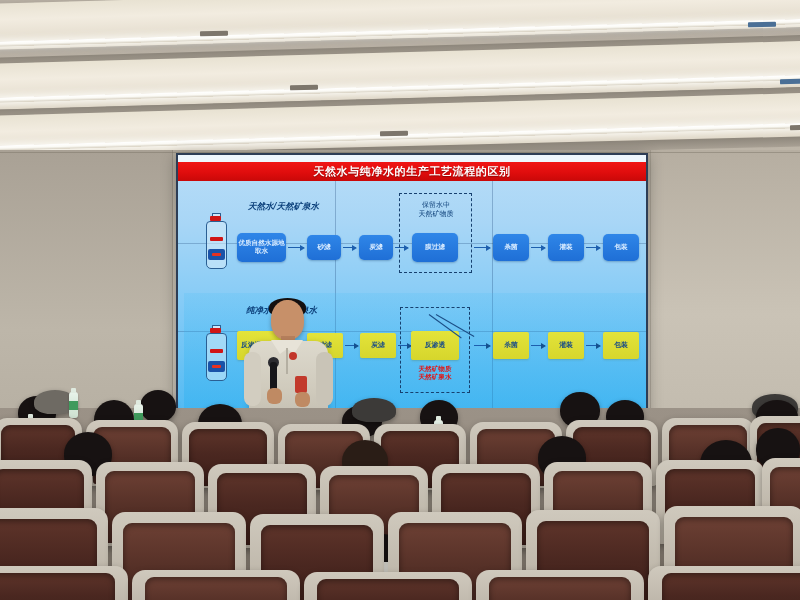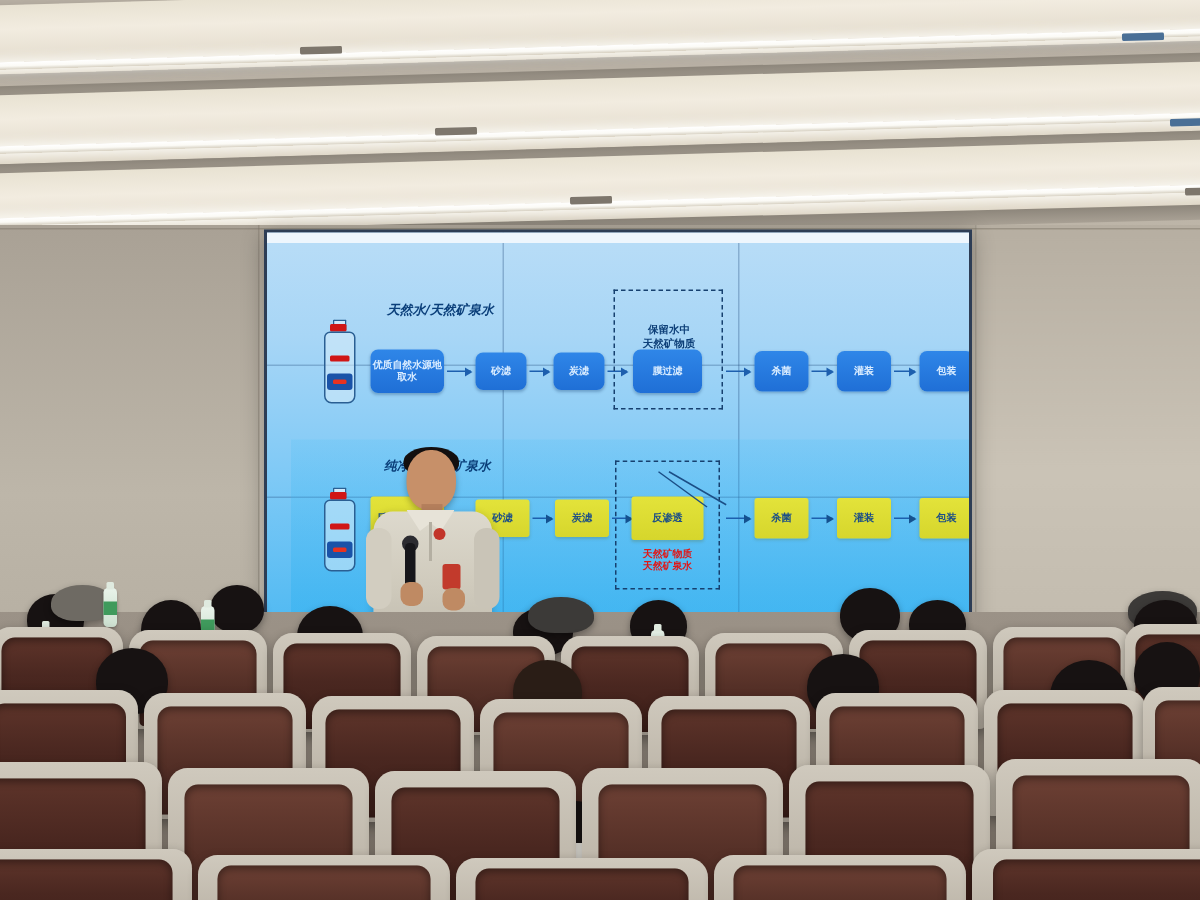--- a/index.html
+++ b/index.html
@@ -75,21 +75,21 @@
     position:absolute;left:0;right:0;top:7px;height:19px;
     background:linear-gradient(180deg,#f01515 0%,#e00d0d 55%,#c90808 100%);
     display:flex;align-items:center;justify-content:center;
   }
   .title-bar span{
     color:#fff;font-size:11px;font-weight:bold;letter-spacing:.6px;
     text-shadow:0 1px 1px rgba(0,0,0,.35);white-space:nowrap;
   }
 
   
-  .row{position:absolute;left:16px;right:0;}
+  .row{position:absolute;left:6px;right:0;}
   .row-top{top:34px;height:104px;}
   .row-bot{top:138px;height:126px;
     background:linear-gradient(180deg,rgba(70,190,245,.18) 0%,rgba(40,175,240,.42) 100%);}
 
   .row-label{
     position:absolute;font-size:8.5px;font-style:italic;font-weight:bold;
     white-space:nowrap;
   }
   .label-top{left:64px;top:12px;color:#0b3f7a;}
   .label-bot{left:62px;top:12px;color:#0b3f7a;}
@@ -133,22 +133,22 @@
   
   .dashbox{
     position:absolute;border:1.4px dashed #16406f;box-sizing:border-box;
   }
   .callout{
     position:absolute;border:1px solid #1b4e86;background:rgba(200,230,250,.35);
     box-sizing:border-box;display:flex;align-items:center;justify-content:center;
     font-size:7px;font-weight:bold;color:#0d3f78;white-space:nowrap;padding:0 3px;
   }
   .callout-text{
-    position:absolute;font-size:7px;font-weight:bold;color:#0d3f78;
-    text-align:center;line-height:1.25;white-space:nowrap;margin-top:15px;
+    position:absolute;font-size:7px;font-weight:normal;color:#0d3f78;
+    text-align:center;line-height:1.25;white-space:nowrap;
   }
   .red-note{
     position:absolute;font-size:6.6px;font-weight:bold;color:#e01717;
     text-align:center;line-height:1.25;white-space:nowrap;
   }
   .leader{position:absolute;background:#1b4e86;height:1px;transform-origin:left center;}
 
   
   .floor{
     position:absolute;left:0;top:408px;width:800px;height:192px;
@@ -253,20 +253,23 @@
   <div class="screen-shell">
     <div class="screen">
 
       <div class="panel-v" style="left:157px;"></div>
       <div class="panel-v" style="left:314px;"></div>
       <div class="panel-h" style="top:88px;"></div>
       <div class="panel-h" style="top:176px;"></div>
 
       <div class="slide-topgap"></div>
 
+      <div class="title-bar">
+        <span>天然水与纯净水的生产工艺流程的区别</span>
+      </div>
 
       <div class="row row-top">
 
         <div class="bottle" style="left:22px;top:24px;">
           <div class="neck"></div>
             <div class="cap"></div>
           <div class="body">
               <div class="band1"></div>
               <div class="band2">
                 <i></i>

